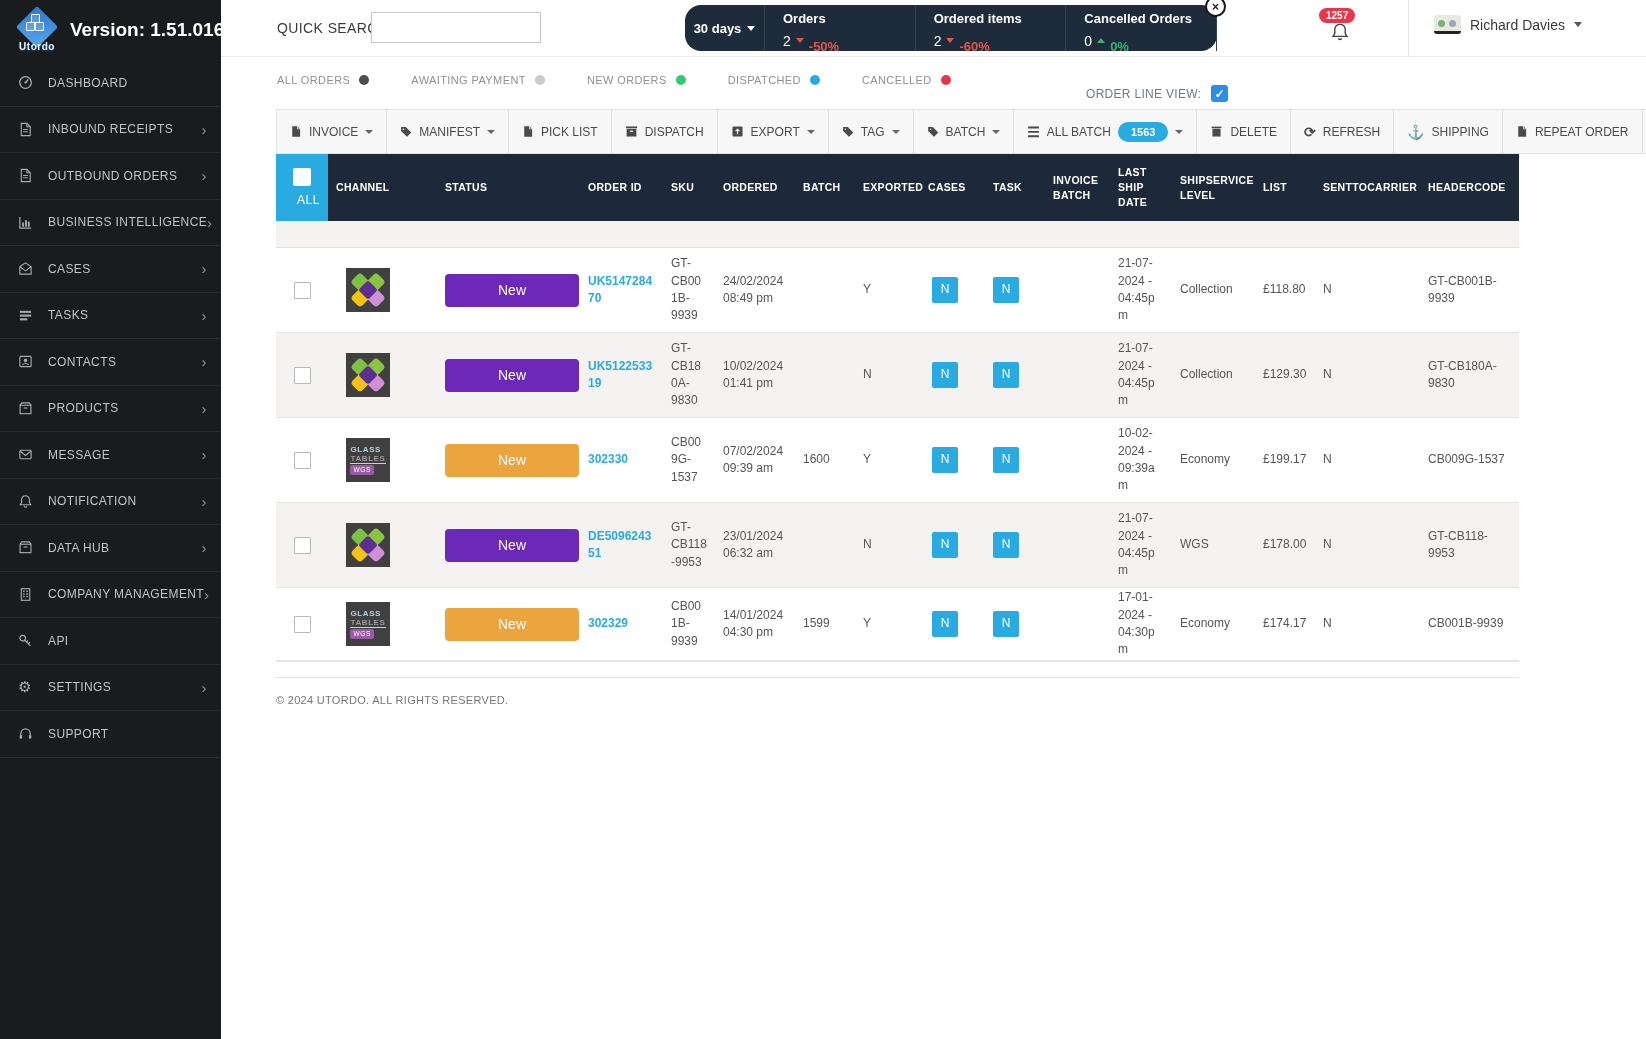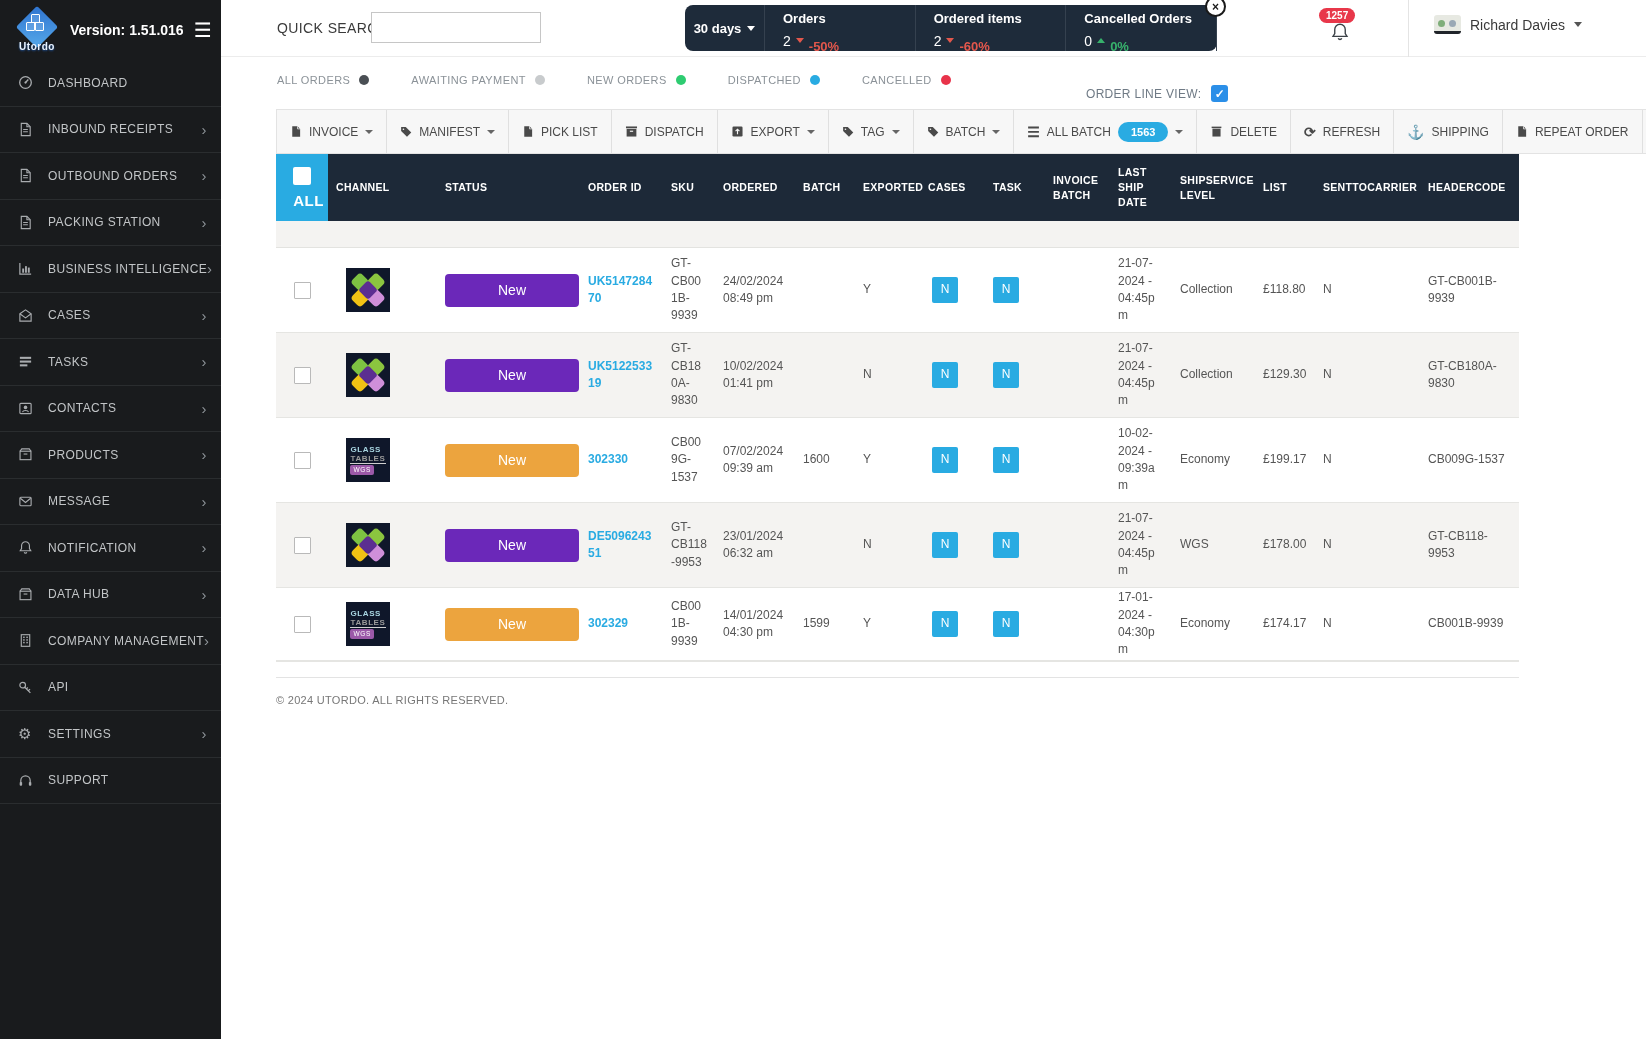--- a/index.html
+++ b/index.html
@@ -10,21 +10,21 @@
   
   .sidebar{position:absolute;left:0;top:0;width:221px;height:1039px;background:#191b1d;}
   .logo-row{height:60px;display:flex;align-items:center;padding:0 12px 0 14px;gap:10px;}
   .logo{position:relative;width:46px;height:46px;flex:0 0 auto;}
   .logo .diamond{position:absolute;left:8px;top:5px;width:30px;height:30px;transform:rotate(45deg);
       background:linear-gradient(135deg,#2f74d0,#56a9ea);border-radius:3px;}
   .logo .cube{position:absolute;width:9px;height:9px;border:1.5px solid #fff;background:rgba(255,255,255,.15);border-radius:1px;}
   .logo .cb1{left:17px;top:7px;} .logo .cb2{left:12px;top:15px;} .logo .cb3{left:21px;top:15px;}
   .logo .logo-text{position:absolute;left:0;right:0;bottom:1px;text-align:center;font-size:10px;font-weight:700;
       color:#eaf4ff;text-shadow:0 1px 2px #1c4f96;letter-spacing:.5px;}
-  .version{color:#fff;font-weight:700;font-size:14px;white-space:nowrap;}
+  .version{color:#fff;font-weight:700;font-size:19px;white-space:nowrap;}
   .burger{margin-left:auto;color:#fff;font-size:20px;line-height:1;cursor:pointer;}
   .burger::before{content:"☰";}
   .nav{position:absolute;top:60px;left:0;right:0;}
   .nav-item{height:46.5px;display:flex;align-items:center;padding:0 14px 0 16px;
       border-bottom:1px solid #2a2d2f;color:#c2c5c7;font-size:12px;letter-spacing:.4px;cursor:pointer;}
   .nicon{width:18px;margin-right:14px;color:#a9acaf;display:flex;align-items:center;justify-content:center;flex:0 0 auto;}
   .nicon svg{display:block;}
   .glyph-gear::before{content:"⚙";font-size:15px;}
   .nlabel{flex:1;white-space:nowrap;}
   .chev{color:#8f959a;font-size:15px;line-height:1;}
@@ -32,21 +32,21 @@
 
   
   .main{position:absolute;left:221px;top:0;width:1425px;height:1039px;background:#fff;}
 
   
   .topbar{position:relative;height:57px;border-bottom:1px solid #ececec;}
   .qs-label{position:absolute;left:56px;top:20px;font-size:14px;color:#3a3a3a;letter-spacing:.4px;}
   .qs-input{position:absolute;left:150px;top:12px;width:170px;height:31px;border:1px solid #c6c6c6;
       padding:0 8px;font-size:13px;outline:none;background:#fff;}
   .statsbar{position:absolute;left:464px;top:5px;width:532px;height:46px;background:#1e2b3a;
-      border-radius:8px;display:flex;color:#fff;}
+      border-radius:16px;display:flex;color:#fff;}
   .period{width:80px;display:flex;align-items:center;justify-content:center;gap:6px;
       font-weight:700;font-size:13px;border-right:1px solid #35414f;cursor:pointer;}
   .caret-down{width:0;height:0;border-left:4px solid transparent;border-right:4px solid transparent;border-top:5px solid #fff;}
   .scard{flex:1;padding:6px 0 0 18px;border-right:1px solid #35414f;}
   .scard:last-child{border-right:none;}
   .scard .t{font-weight:700;font-size:13px;}
   .scard .vrow{display:flex;align-items:center;gap:5px;margin-top:1px;font-size:14px;}
   .tri-dn{width:0;height:0;border-left:4px solid transparent;border-right:4px solid transparent;border-top:5px solid #e2574c;}
   .tri-up{width:0;height:0;border-left:4px solid transparent;border-right:4px solid transparent;border-bottom:5px solid #37b26c;}
   .delta{font-size:13px;font-weight:700;margin-top:12px;}
@@ -94,29 +94,29 @@
   .tcaret{width:0;height:0;border-left:4px solid transparent;border-right:4px solid transparent;border-top:4px solid #666;}
   .pill{background:#29abe2;color:#fff;border-radius:12px;padding:4px 13px;font-size:11px;font-weight:700;}
 
   
   .table{margin-left:55px;width:1243px;border-bottom:1px solid #e5e5e2;}
   .grid{display:grid;grid-template-columns:52px 109px 143px 83px 52px 80px 60px 65px 65px 60px 65px 62px 83px 60px 105px 99px;}
   .thead{background:#1d2938;color:#fff;min-height:67px;align-items:center;}
   .hcell{font-size:10.5px;font-weight:700;letter-spacing:.3px;padding:0 8px 0 8px;line-height:1.4;}
   .hall{background:#29abe2;height:100%;display:flex;flex-direction:column;align-items:center;justify-content:center;gap:7px;cursor:pointer;}
   .hall-box{width:18px;height:18px;background:#fff;border-radius:2px;}
-  .hall-label{font-size:15px;font-weight:700;color:#fff;letter-spacing:.5px;margin-left:13px;}
+  .hall-label{font-size:12px;font-weight:400;color:#fff;letter-spacing:.5px;margin-left:13px;}
   .spacer-row{height:27px;background:#f4f3f1;border-bottom:1px solid #e3e3e0;}
   .trow{min-height:85px;align-items:center;border-bottom:1px solid #e5e5e2;background:#fff;
       font-size:12px;color:#555;}
   .trow.alt{background:#f4f3f1;}
   .cell{padding:0 8px;line-height:1.45;word-break:break-word;}
   .c-check{display:flex;justify-content:center;}
   .rowcheck{width:17px;height:17px;border:1px solid #b9b9b9;background:#fff;cursor:pointer;border-radius:1px;}
-  .chan-tile{width:44px;height:44px;background:#0f172a;display:flex;align-items:center;justify-content:center;margin-left:18px;}
+  .chan-tile{width:44px;height:44px;background:#404040;display:flex;align-items:center;justify-content:center;margin-left:18px;}
   .flower{position:relative;width:34px;height:34px;}
   .petal{position:absolute;width:14px;height:14px;border-radius:4px;transform:rotate(45deg);}
   .p1{left:2px;top:2px;background:#7dc242;} .p2{right:2px;top:2px;background:#8bc53f;}
   .p3{left:2px;bottom:2px;background:#f2c314;} .p4{right:2px;bottom:2px;background:#cf8fd9;}
   .pc{left:10px;top:10px;width:14px;height:14px;background:#5c2e91;border-radius:3px;}
   .gt-logo{display:flex;flex-direction:column;line-height:1.15;font-size:8px;letter-spacing:.6px;}
   .gt1{color:#a9d6e2;font-weight:700;}
   .gt2{color:#9a9a9a;font-weight:700;border-bottom:1px solid #cfcfcf;text-align:center;}
   .gt3{align-self:flex-start;background:#9b59a8;color:#fff;font-size:6.5px;padding:1px 3px;border-radius:2px;margin-top:1px;}
   .status{width:134px;height:33px;border:none;border-radius:4px;color:#fff;font-size:14px;
@@ -174,31 +174,20 @@
     </div>
     <div class="nav-item">
       <span class="nicon">
           <svg width="15" height="15" viewBox="0 0 16 16">
             <path d="M3.5 1.5h6l3.5 3.5v9.5h-9.5z" fill="none" stroke="currentColor" stroke-width="1.2"></path>
             <path d="M9.5 1.5V5H13" fill="none" stroke="currentColor" stroke-width="1.2"></path>
             <path d="M5.5 8h5M5.5 10.5h5" stroke="currentColor" stroke-width="1.1"></path>
           </svg>
         </span>
       <span class="nlabel">OUTBOUND ORDERS</span>
-      <span class="chev"></span>
-    </div>
-    <div class="nav-item">
-      <span class="nicon">
-          <svg width="15" height="15" viewBox="0 0 16 16">
-            <path d="M3.5 1.5h6l3.5 3.5v9.5h-9.5z" fill="none" stroke="currentColor" stroke-width="1.2"></path>
-            <path d="M9.5 1.5V5H13" fill="none" stroke="currentColor" stroke-width="1.2"></path>
-            <path d="M5.5 8h5M5.5 10.5h5" stroke="currentColor" stroke-width="1.1"></path>
-          </svg>
-        </span>
-      <span class="nlabel">PACKING STATION</span>
       <span class="chev"></span>
     </div>
     <div class="nav-item">
       <span class="nicon">
           <svg width="15" height="15" viewBox="0 0 16 16">
             <path d="M2 2v12h12" fill="none" stroke="currentColor" stroke-width="1.3"></path>
             <rect x="4.5" y="8" width="2" height="4.5" fill="currentColor"></rect>
             <rect x="7.5" y="5.5" width="2" height="7" fill="currentColor"></rect>
             <rect x="10.5" y="7" width="2" height="5.5" fill="currentColor"></rect>
           </svg>

